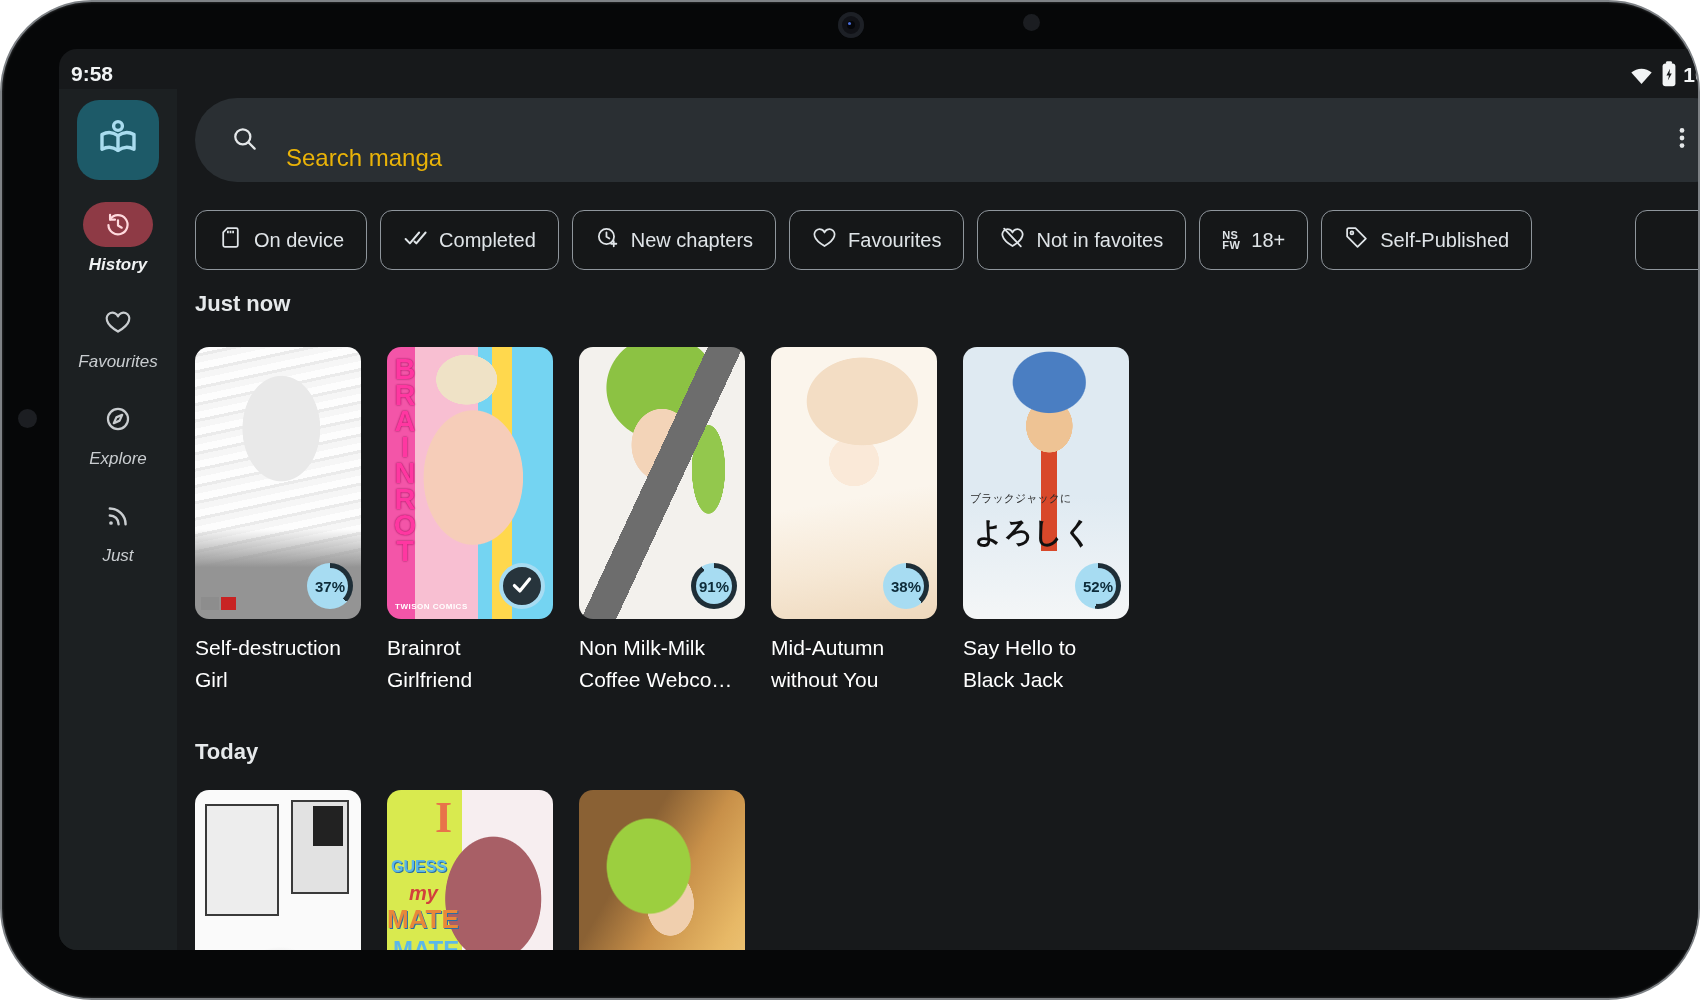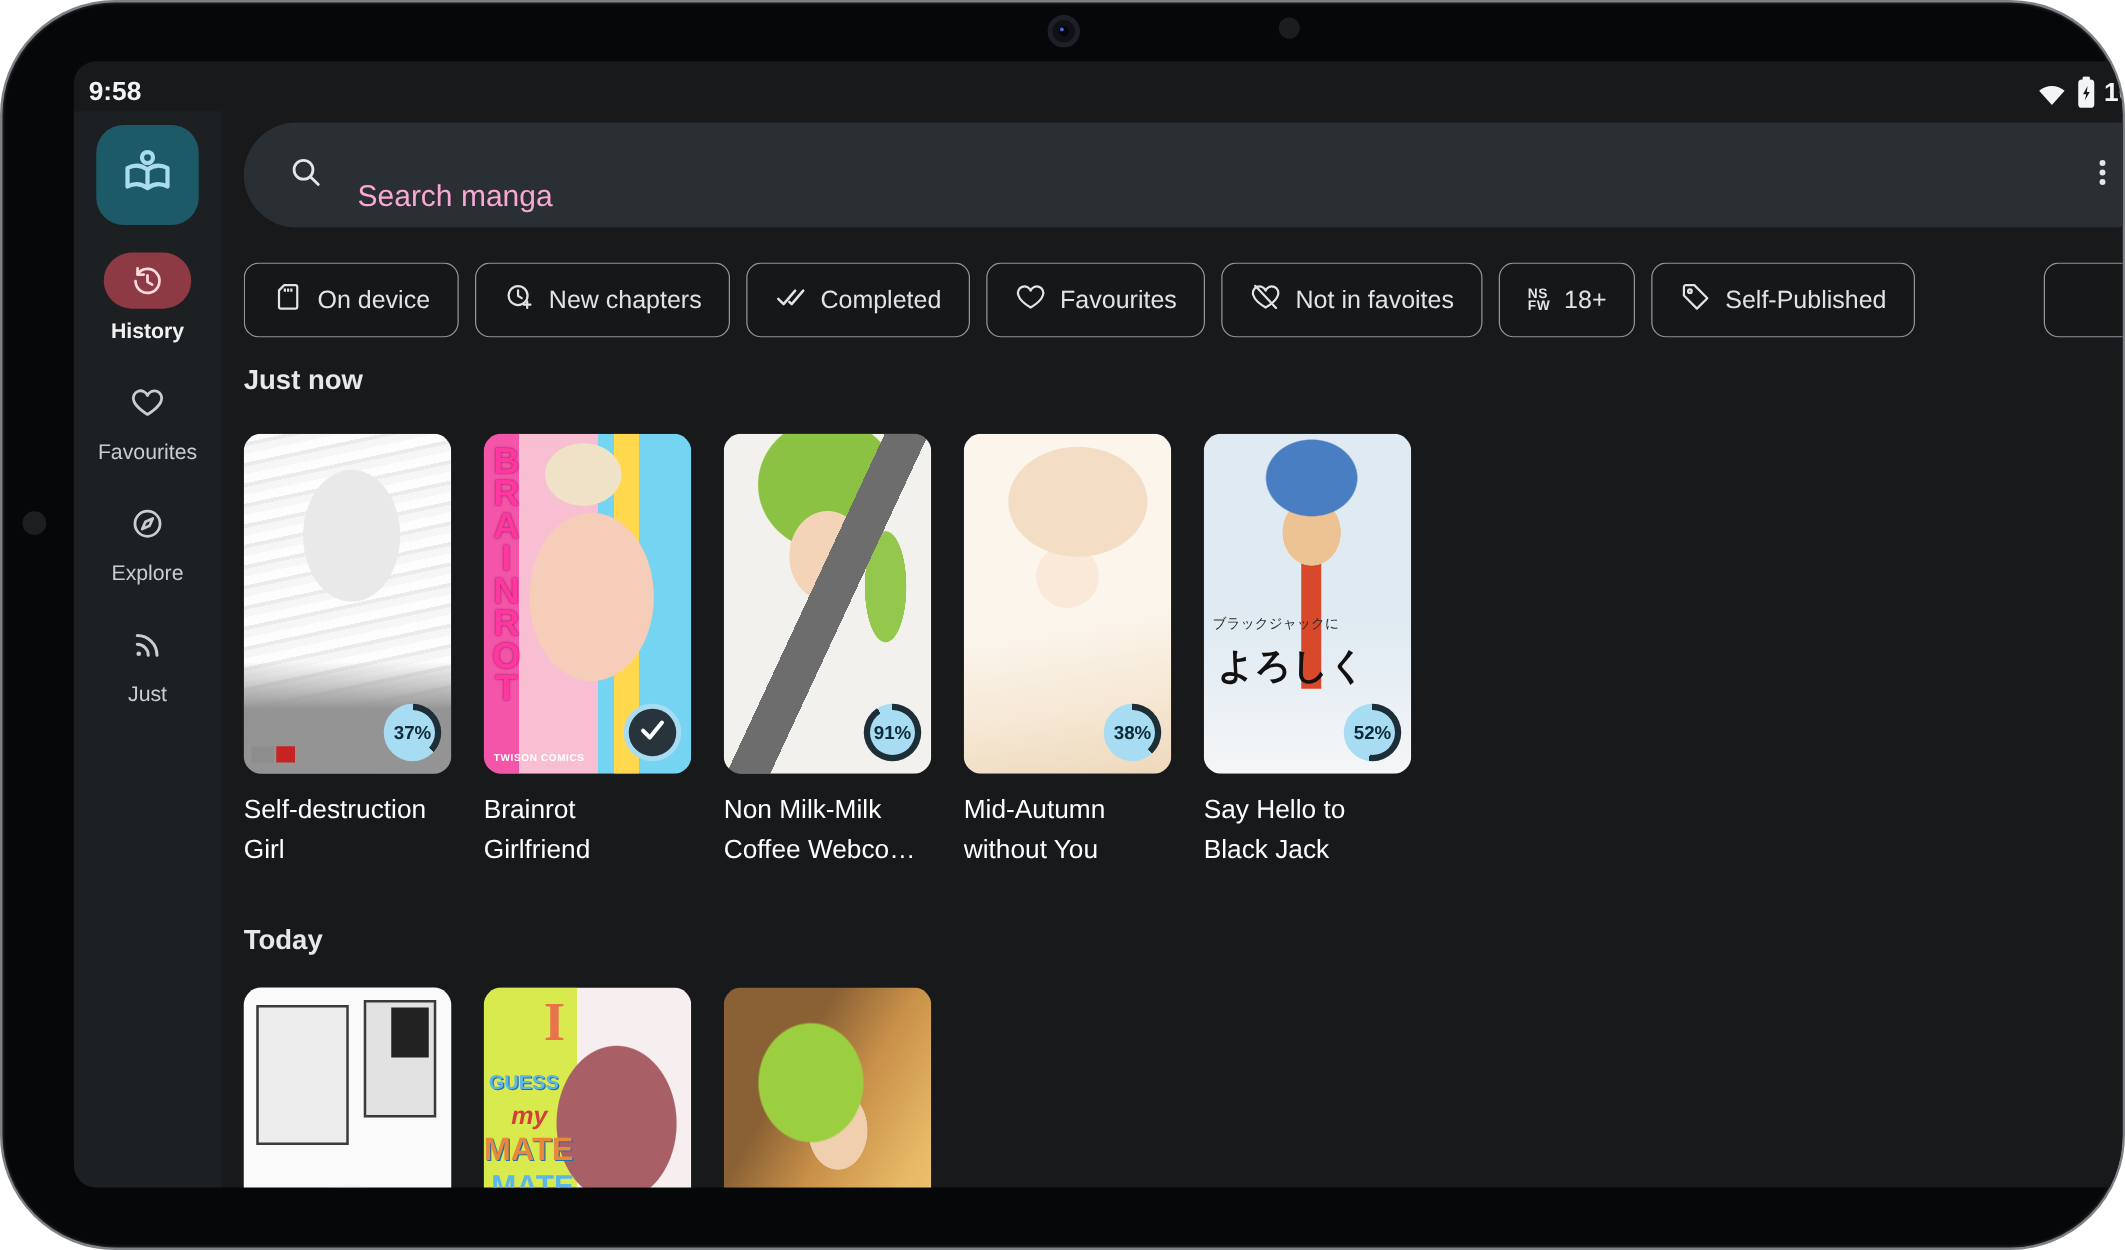--- a/index.html
+++ b/index.html
@@ -25,35 +25,35 @@
   .sb-right{display:flex;align-items:flex-end;gap:7px;}
   .sb-right svg{display:block;}
   .sb-batt-text{font-size:21px;font-weight:700;color:#f2f4f5;}
 
   .screen-body{display:flex;height:861px;}
 
   
   .rail{width:118px;flex:none;background:#1c2022;display:flex;flex-direction:column;align-items:center;}
   .logo{width:82px;height:80px;border-radius:22px;background:#1d5a68;margin-top:11px;display:grid;place-items:center;cursor:pointer;}
   .logo svg{width:48px;height:48px;}
-  .rail-item{display:flex;flex-direction:column;align-items:center;margin-top:24px;cursor:pointer;}
+  .rail-item{display:flex;flex-direction:column;align-items:center;margin-top:24px;cursor:pointer;font-style:italic;}
   .rail-item.first{margin-top:22px;}
   .icon-slot{width:70px;height:45px;border-radius:23px;display:grid;place-items:center;color:#c9cdd0;}
   .rail-item.selected .icon-slot{background:#8e3a45;color:#ffd9dd;}
   .icon-slot svg{width:28px;height:28px;}
   .rail-label{margin-top:8px;font-size:17px;font-weight:500;color:#c9cdd0;}
   .rail-item.selected .rail-label{color:#f0f2f3;font-weight:700;}
 
   
   .content{flex:1;min-width:0;padding-left:18px;}
 
   .searchbar{height:84px;margin:9px 16px 0 0;border-radius:42px;background:#2a2f33;
              display:flex;align-items:center;gap:28px;padding:0 36px;cursor:text;}
   .searchbar .mag{color:#e4e7e9;flex:none;}
-  .search-ph{flex:1;font-size:24px;color:#f9a8d4;margin-top:36px;}
+  .search-ph{flex:1;font-size:24px;color:#eab308;margin-top:36px;}
   .kebab{color:#e4e7e9;flex:none;cursor:pointer;padding:4px;}
 
   .chips{margin-top:28px;height:60px;display:flex;gap:13px;position:relative;overflow:hidden;}
   .chip{flex:none;height:60px;border:1.5px solid #8f969c;border-radius:12px;background:rgba(0,0,0,.08);
         display:flex;align-items:center;gap:11px;padding:0 22px;color:#dfe4e7;font-size:20px;font-weight:500;cursor:pointer;}
   .chip svg{width:25px;height:25px;flex:none;}
   .chip .nsfw-glyph{font-size:11px;line-height:10px;font-weight:700;letter-spacing:.5px;text-align:left;}
   .chip-partial{position:absolute;left:1440px;top:0;width:160px;}
 
   .section-title{font-size:22px;font-weight:600;color:#e6e9eb;margin:19px 0 0 0;height:30px;line-height:30px;}
@@ -249,37 +249,37 @@
               <svg viewBox="0 0 24 24" fill="none" stroke="currentColor" stroke-width="1.7" stroke-linejoin="round">
                 <path d="M9 3 H17.5 A1.5 1.5 0 0 1 19 4.5 V19.5 A1.5 1.5 0 0 1 17.5 21 H6.5 A1.5 1.5 0 0 1 5 19.5 V7 Z"></path>
                 <path d="M9.5 5.5v2.5 M12 5.5v2.5 M14.5 5.5v2.5"></path>
               </svg>
             </span>
             <span>On device</span>
           </button>
 
           <button class="chip">
             <span>
+              <svg viewBox="0 0 24 24" fill="none" stroke="currentColor" stroke-width="1.9" stroke-linecap="round" stroke-linejoin="round">
+                <path d="M2.5 13.5 L6.6 17.6 L15.5 7.2"></path>
+                <path d="M11 15.8 L12.8 17.6 L21.7 7.2"></path>
+              </svg>
+            </span>
+            <span>Completed</span>
+          </button>
+
+          <button class="chip">
+            <span>
               <svg viewBox="0 0 24 24" fill="none" stroke="currentColor" stroke-width="1.7" stroke-linecap="round">
                 <circle cx="11" cy="11" r="7.3"></circle>
                 <path d="M11 7 V11.3 L13.8 13"></path>
                 <path d="M18 15.5v5 M15.5 18h5"></path>
               </svg>
             </span>
             <span>New chapters</span>
-          </button>
-
-          <button class="chip">
-            <span>
-              <svg viewBox="0 0 24 24" fill="none" stroke="currentColor" stroke-width="1.9" stroke-linecap="round" stroke-linejoin="round">
-                <path d="M2.5 13.5 L6.6 17.6 L15.5 7.2"></path>
-                <path d="M11 15.8 L12.8 17.6 L21.7 7.2"></path>
-              </svg>
-            </span>
-            <span>Completed</span>
           </button>
 
           <button class="chip">
             <span>
               <svg viewBox="0 0 24 24" fill="none" stroke="currentColor" stroke-width="1.7" stroke-linejoin="round">
                 <path d="M12 20.2 C12 20.2 3.9 15.4 2.6 10.8 A5 5 0 0 1 12 7.2 A5 5 0 0 1 21.4 10.8 C20.1 15.4 12 20.2 12 20.2 Z"></path>
               </svg>
             </span>
             <span>Favourites</span>
           </button>

